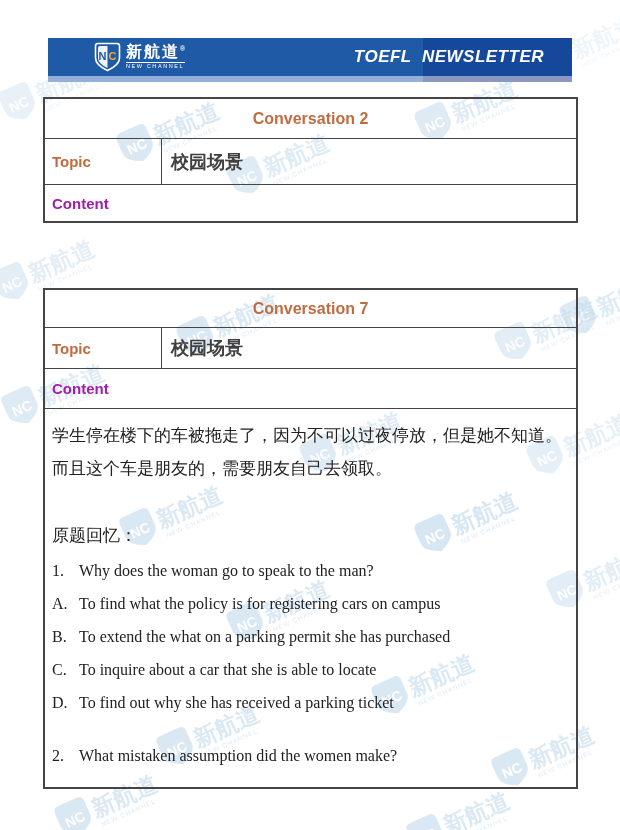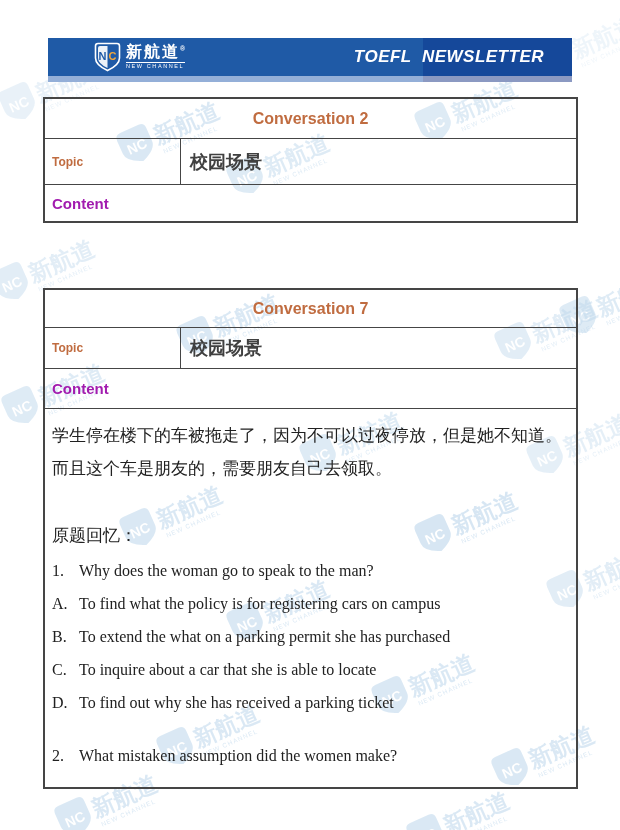--- a/index.html
+++ b/index.html
@@ -27,21 +27,21 @@
   .brand-en{color:#ffffff;font-size:5.5px;letter-spacing:1.6px;border-top:1px solid #ffffff;margin-top:2px;padding-top:1px;}
   .bar-title{margin-left:auto;padding-right:28px;color:#ffffff;font-weight:bold;font-size:17px;letter-spacing:.5px;white-space:pre;font-style:italic;}
   
   .doc-table{position:absolute;left:43px;width:535px;border:2px solid #454545;z-index:2;box-sizing:border-box;background:transparent;}
   #table-c4{top:97px;}
   #table-c5{top:288px;height:501px;}
   .t-header{height:39px;line-height:39px;text-align:center;color:#c06c40;font-weight:bold;font-size:16px;}
   #table-c5 .t-header{height:37px;line-height:37px;}
   .t-topic-row{display:flex;border-top:1px solid #454545;height:45px;}
   #table-c5 .t-topic-row{height:40px;}
-  .t-topic-label{width:136px;border-right:1px solid #454545;display:flex;align-items:center;padding-left:7px;box-sizing:border-box;color:#c06c40;font-weight:bold;font-size:12px;}
+  .t-topic-label{width:117px;border-right:1px solid #454545;display:flex;align-items:center;padding-left:7px;box-sizing:border-box;color:#c06c40;font-weight:bold;font-size:15px;}
   .t-topic-value{flex:1;display:flex;align-items:center;padding-left:9px;font-weight:bold;font-size:18px;color:#404040;}
   .t-content-row{height:37px;border-top:1px solid #454545;display:flex;align-items:center;padding-left:7px;box-sizing:border-box;color:#a21caf;font-weight:bold;font-size:15px;}
   #table-c5 .t-content-row{height:40px;}
   .t-body-row{border-top:1px solid #454545;}
   #table-c4 .t-body-row{height:48px;display:flex;align-items:center;padding:0 5px;box-sizing:border-box;}
   #table-c5 .t-body-row{padding:6px 7px;box-sizing:border-box;height:377px;}
   .cn-serif{font-family:"Liberation Serif","DejaVu Serif",serif;font-size:17px;color:#212121;}
   .summary-par{margin:4px 0 0 0;line-height:33px;}
   .recall-heading{margin-top:40px;line-height:22px;}
   .q-list{margin-top:14px;}

